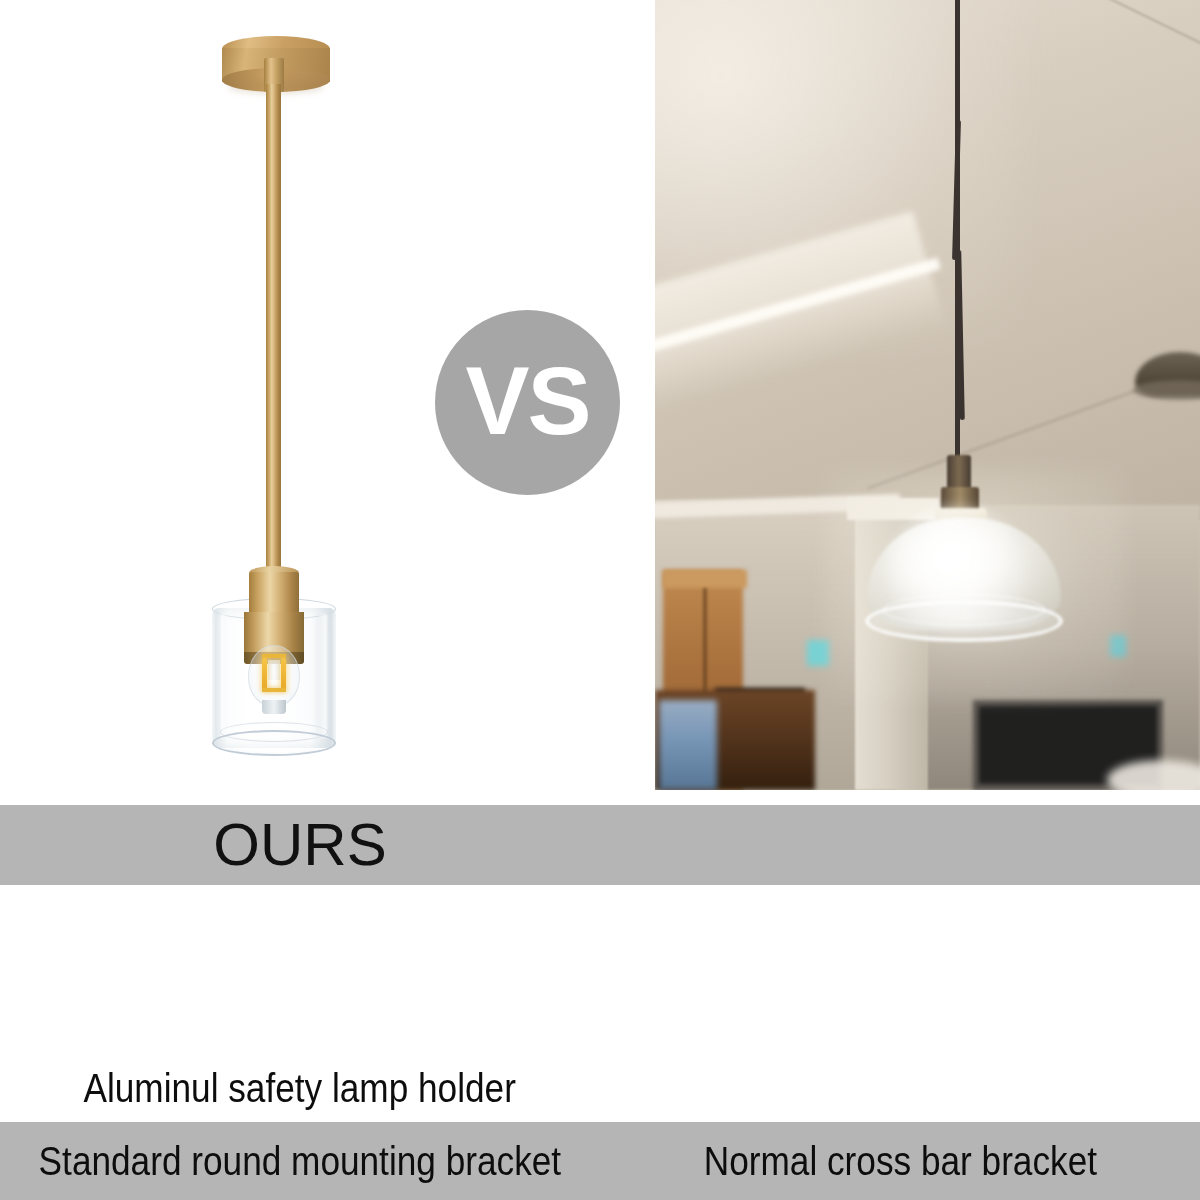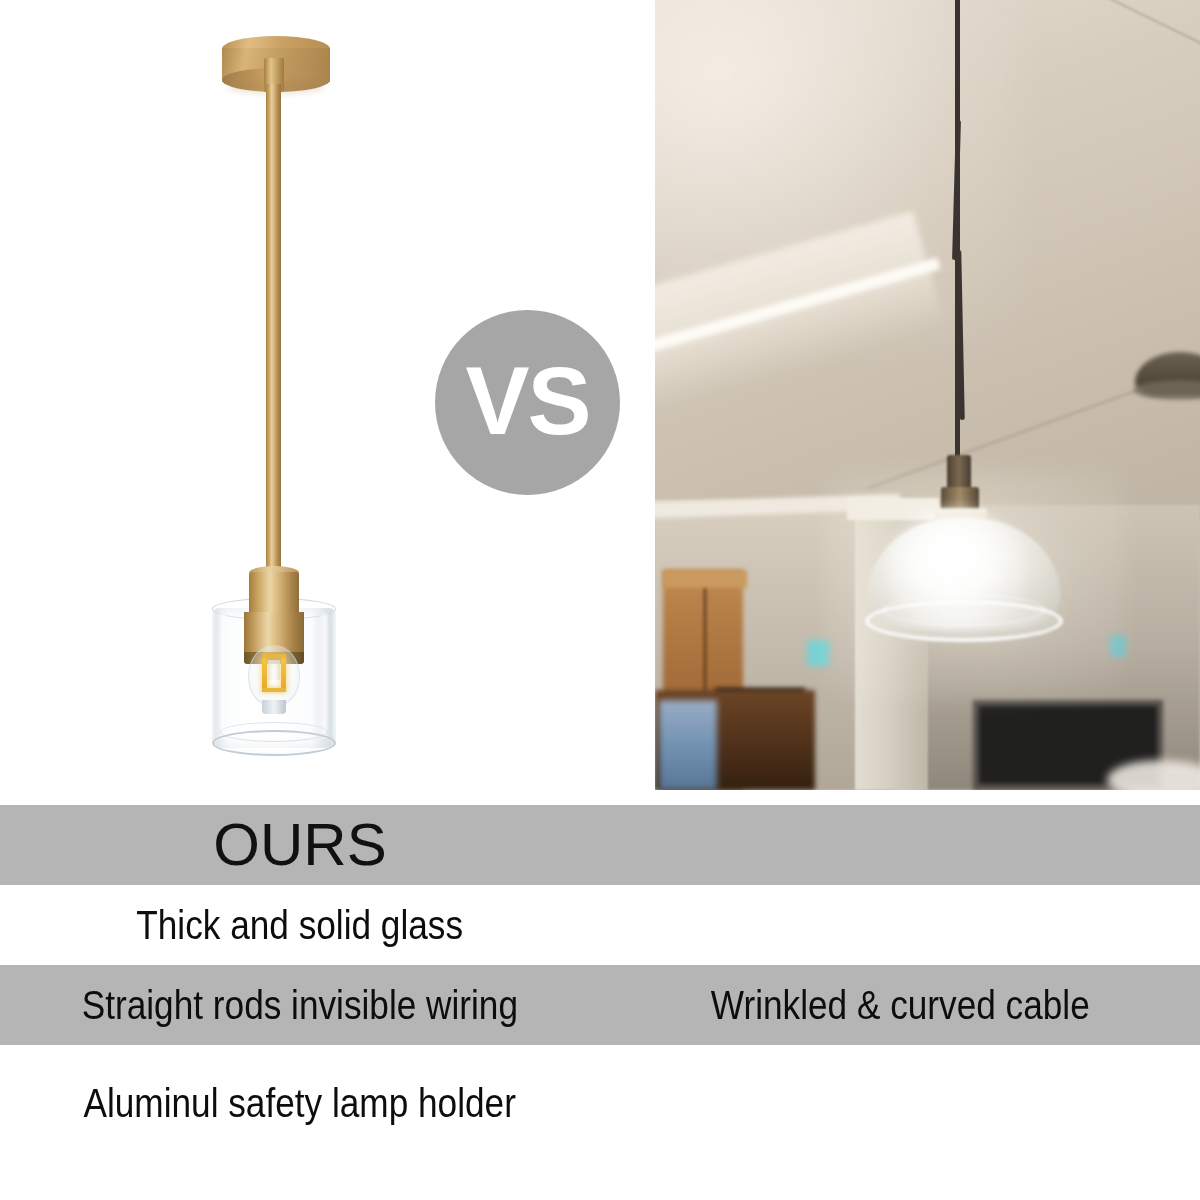--- a/index.html
+++ b/index.html
@@ -540,21 +540,21 @@
     align-items: center;
     justify-content: center;
     box-sizing: border-box;
   }
   .row-gray { background: #b5b5b5; }
   .row-white { background: #ffffff; }
 
   #row-header { top: 0; height: 80px; }
   #row-1      { top: 80px;  height: 80px; }
   #row-2      { top: 160px; height: 80px; }
-  #row-3      { top: 255px; height: 85px; }
+  #row-3      { top: 240px; height: 85px; }
   #row-4      { top: 317px; height: 78px; }
 
   .hdr-text {
     color: #111111;
     font-family: "Liberation Sans", sans-serif;
     font-size: 60px;
     font-weight: 400;
     letter-spacing: 0px;
     line-height: 1;
   }
@@ -655,35 +655,32 @@
 
   <div id="compare-table">
 
     <div class="trow row-gray" id="row-header">
       <div class="cell">
         <span class="hdr-text">OURS</span>
       </div>
     </div>
 
     <div class="trow row-white" id="row-1">
-      <div class="cell">
-        <span class="body-text">Thick and solid glass</span>
-      </div>
     </div>
 
-    <div class="trow row-gray" id="row-2">
-      <div class="cell">
-        <span class="body-text">Straight rods invisible wiring</span>
-      </div>
-      <div class="cell">
-        <span class="body-text">Wrinkled &amp; curved cable</span>
-      </div>
-    </div>
 
     <div class="trow row-white" id="row-3">
       <div class="cell">
         <span class="body-text">Aluminul safety lamp holder</span>
       </div>
     </div>
 
+    <div class="trow row-gray" id="row-4">
+      <div class="cell">
+        <span class="body-text">Standard round mounting bracket</span>
+      </div>
+      <div class="cell">
+        <span class="body-text">Normal cross bar bracket</span>
+      </div>
+    </div>
 
   </div>
 </div>
 
 </body></html>

